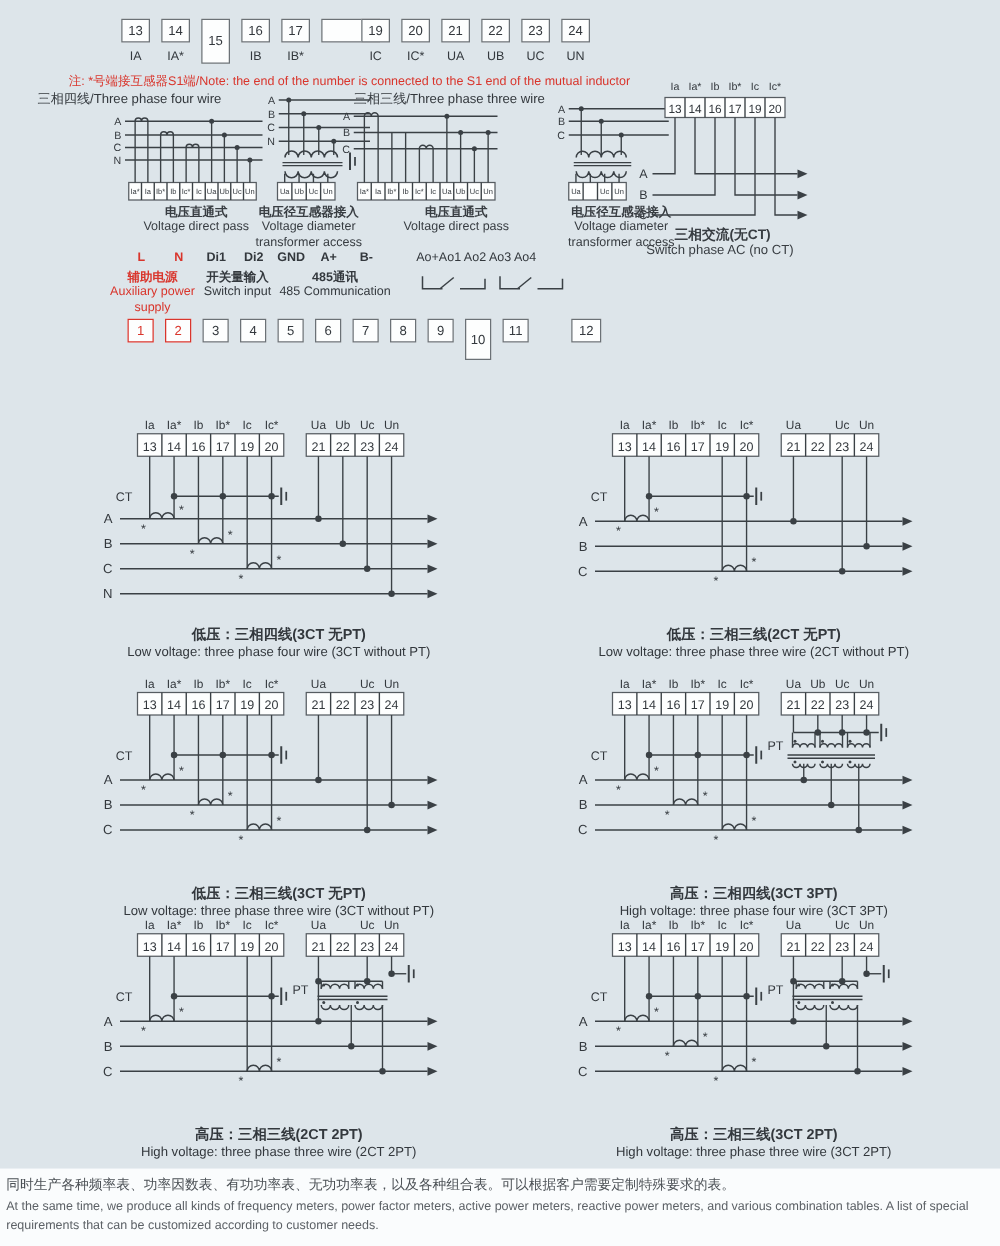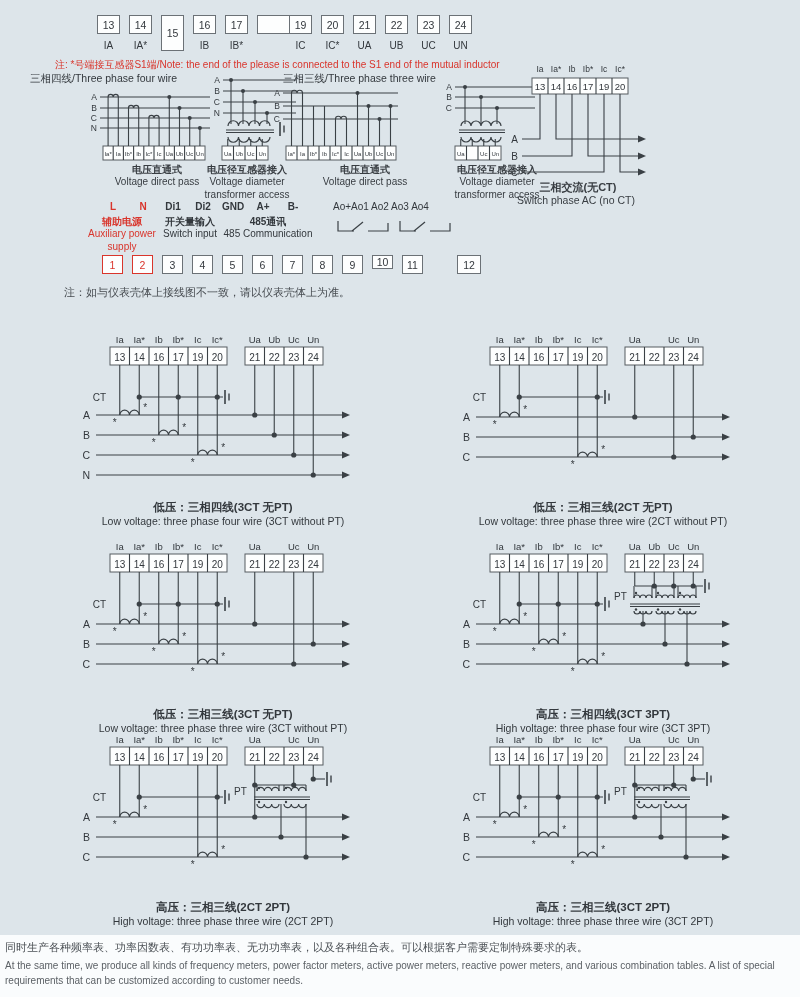--- a/index.html
+++ b/index.html
@@ -20,24 +20,23 @@
   .footer{position:absolute;left:0;top:935px;width:800px;height:62px;background:#fafcfd;}
   .footer .cn{position:absolute;left:5px;top:5px;width:792px;font-size:11px;color:#4c5156;}
   .footer .en{position:absolute;left:5px;top:24px;width:792px;font-size:10px;color:#5c6166;line-height:1.45;}
   svg text{font-family:"Liberation Sans","DejaVu Sans",sans-serif;}
 </style>
 </head>
 <body>
 
 <div class="page">
   <div class="panel" id="stage">
-    <div class="rednote" style="left:55px;top:58px;">注: *号端接互感器S1端/Note: the end of the please is connected to the S1 end of the mutual inductor</div>
+    <div class="rednote" style="left:55px;top:58px;">注: *号端接互感器S1端/Note: the end of the number is connected to the S1 end of the mutual inductor</div>
     <div class="hdr" style="left:30px;top:72px;">三相四线/Three phase four wire</div>
     <div class="hdr" style="left:283px;top:72px;">三相三线/Three phase three wire</div>
-    <div class="note" style="left:64px;top:285px;">注：如与仪表壳体上接线图不一致，请以仪表壳体上为准。</div>
   <div class="box" style="left: 97px; top: 15px; width: 23px; height: 19px;">13</div>
       <div class="lbl center" style="left: 108.5px; top: 40px;">IA</div>
       <div class="box" style="left: 129px; top: 15px; width: 23px; height: 19px;">14</div>
       <div class="lbl center" style="left: 140.5px; top: 40px;">IA*</div>
       <div class="box" style="left: 161px; top: 15px; width: 23px; height: 36px;">15</div>
       <div class="box" style="left: 193px; top: 15px; width: 23px; height: 19px;">16</div>
       <div class="lbl center" style="left: 204.5px; top: 40px;">IB</div>
       <div class="box" style="left: 225px; top: 15px; width: 23px; height: 19px;">17</div>
       <div class="lbl center" style="left: 236.5px; top: 40px;">IB*</div>
       <div class="box" style="left: 257px; top: 15px; width: 23px; height: 19px; padding-left: 45px;">18</div>
@@ -278,21 +277,21 @@
       </svg>
       <div class="box red" style="left: 102px; top: 255px; width: 21px; height: 19px;">1</div>
       <div class="box red" style="left: 132px; top: 255px; width: 21px; height: 19px;">2</div>
       <div class="box" style="left: 162px; top: 255px; width: 21px; height: 19px;">3</div>
       <div class="box" style="left: 192px; top: 255px; width: 21px; height: 19px;">4</div>
       <div class="box" style="left: 222px; top: 255px; width: 21px; height: 19px;">5</div>
       <div class="box" style="left: 252px; top: 255px; width: 21px; height: 19px;">6</div>
       <div class="box" style="left: 282px; top: 255px; width: 21px; height: 19px;">7</div>
       <div class="box" style="left: 312px; top: 255px; width: 21px; height: 19px;">8</div>
       <div class="box" style="left: 342px; top: 255px; width: 21px; height: 19px;">9</div>
-      <div class="box" style="left: 372px; top: 255px; width: 21px; height: 14px;">10</div>
+      <div class="box" style="left: 372px; top: 255px; width: 21px; height: 33px;">10</div>
       <div class="box" style="left: 402px; top: 255px; width: 21px; height: 19px;">11</div>
       <div class="box" style="left: 457px; top: 255px; width: 24px; height: 19px;">12</div>
       <svg width="345" height="200" viewBox="0 0 345 200" style="position: absolute; left: 58px; top: 333px; overflow: visible;">
         <text x="61.75" y="10" font-size="9.5" text-anchor="middle" fill="#33383d">Ia</text>
         <text x="81.25" y="10" font-size="9.5" text-anchor="middle" fill="#33383d">Ia*</text>
         <text x="100.75" y="10" font-size="9.5" text-anchor="middle" fill="#33383d">Ib</text>
         <text x="120.25" y="10" font-size="9.5" text-anchor="middle" fill="#33383d">Ib*</text>
         <text x="139.75" y="10" font-size="9.5" text-anchor="middle" fill="#33383d">Ic</text>
         <text x="159.25" y="10" font-size="9.5" text-anchor="middle" fill="#33383d">Ic*</text>
         <text x="196.75" y="10" font-size="9.5" text-anchor="middle" fill="#33383d">Ua</text>

